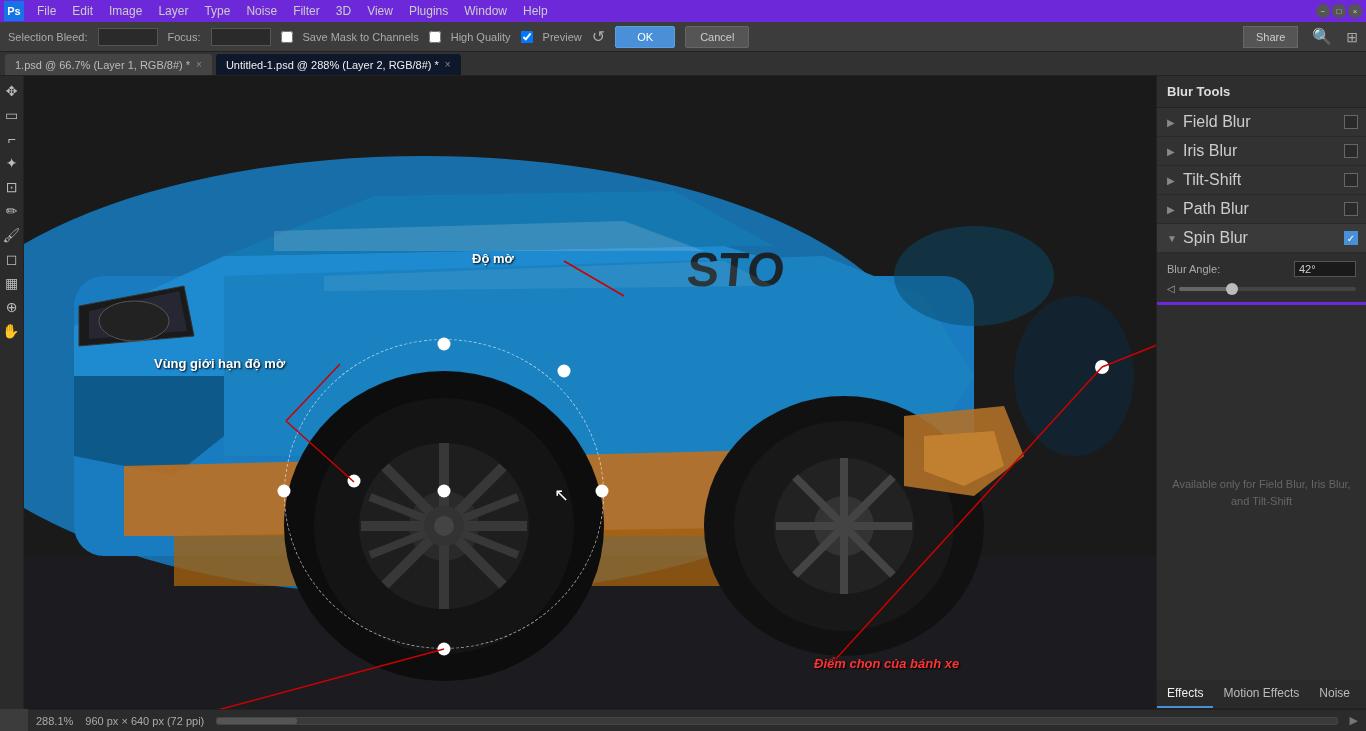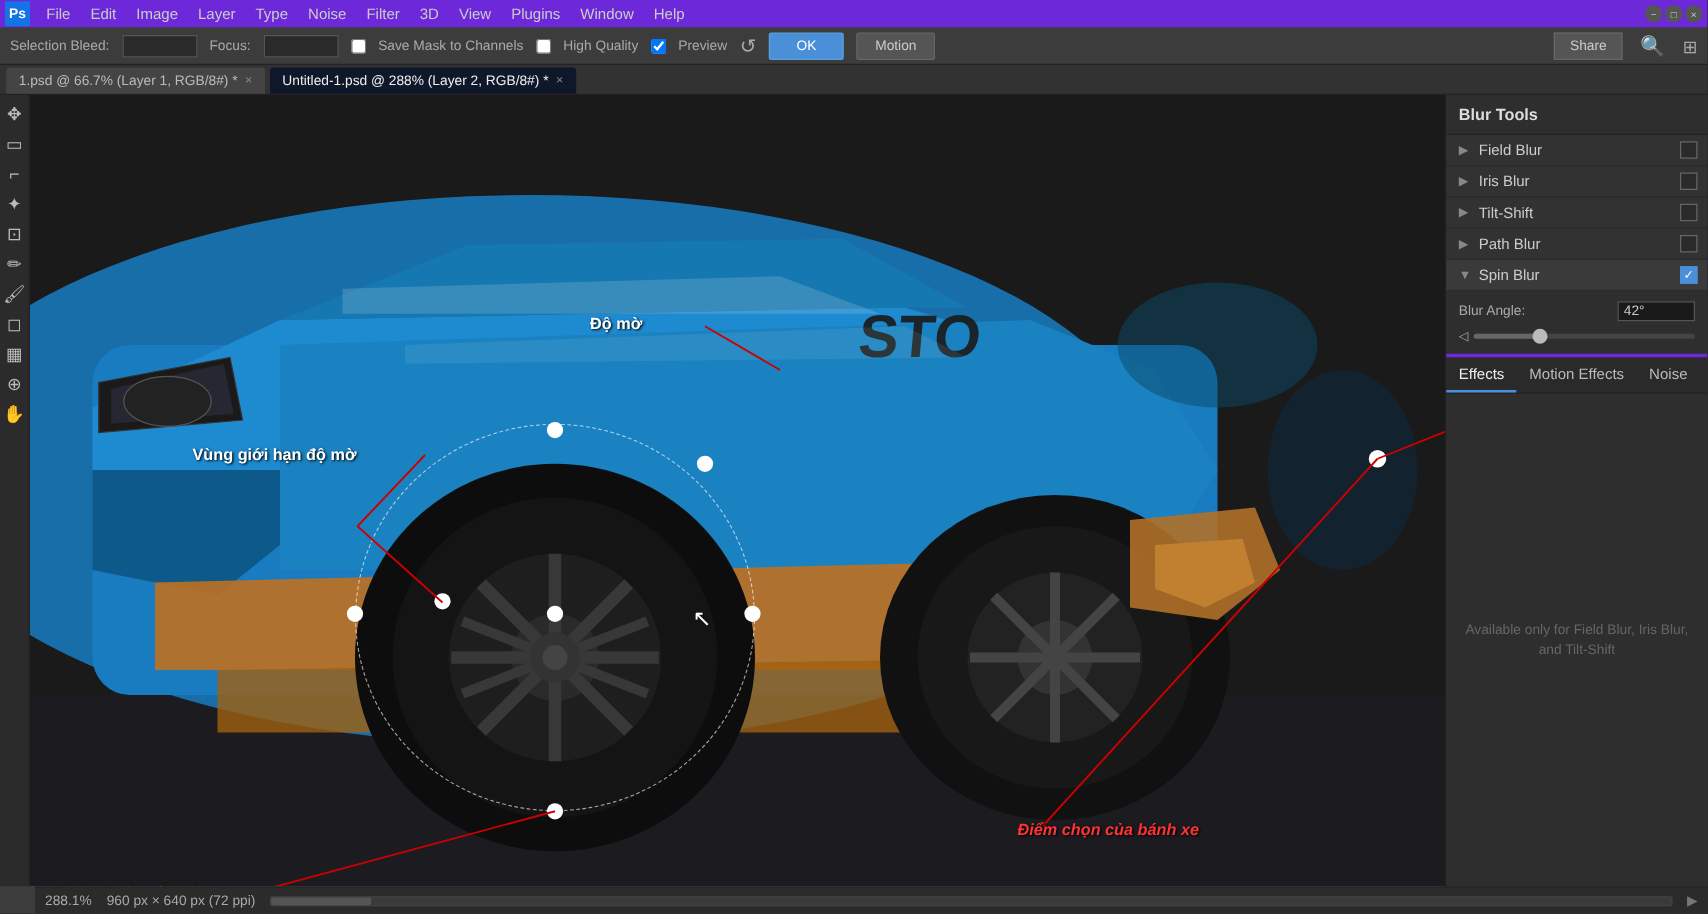--- a/index.html
+++ b/index.html
@@ -200,21 +200,21 @@
       align-items: center;
       padding: 5px 8px 5px 10px;
       border-bottom: 1px solid #2a2a2a;
       cursor: pointer;
     }
     .blur-tool-row.active { background: #3a3a3a; }
     .blur-chevron {
       font-size: 10px; color: #888; margin-right: 6px; width: 10px;
     }
     .blur-tool-name {
-      flex: 1; font-size: 12px; color: #ccc;
+      flex: 1; font-size: 16px; color: #ccc;
     }
     .blur-tool-check {
       width: 14px; height: 14px;
       border: 1px solid #666;
       background: #2a2a2a;
       display: flex; align-items: center; justify-content: center;
       font-size: 10px;
     }
     .blur-tool-check.checked {
       background: #4a90d9;
@@ -368,21 +368,21 @@
   <span class="options-label">Focus:</span>
   <input class="options-input" type="text" value="" style="width: 60px;">
   <input type="checkbox" class="options-checkbox" style="">
   <span class="options-label">Save Mask to Channels</span>
   <input type="checkbox" class="options-checkbox" style="">
   <span class="options-label">High Quality</span>
   <input type="checkbox" class="options-checkbox" checked="" style="">
   <span class="options-label">Preview</span>
   <button class="reset-btn">↺</button>
   <button class="options-btn ok">OK</button>
-  <button class="options-btn">Motion</button>
+  <button class="options-btn">Cancel</button>
   <div style="flex:1"></div>
   <button class="share-btn">Share</button>
   <span style="color:#aaa;font-size:16px;cursor:pointer;margin:0 4px;">🔍</span>
   <span style="color:#aaa;font-size:14px;cursor:pointer;">⊞</span>
 </div>
 
 <div id="tabs-bar">
   <div class="tab">
     <span>1.psd @ 66.7% (Layer 1, RGB/8#) *</span>
     <span class="tab-close">×</span>
@@ -550,28 +550,28 @@
       </div>
       <div class="blur-slider-row">
         <span style="color:#aaa;font-size:10px;">◁</span>
         <div class="slider-track">
           <div class="slider-fill" style="width: 30%;"></div>
           <div class="slider-thumb" style="left: 30%;"></div>
         </div>
       </div>
     </div>
 
+    <div id="effects-content">
+      <span class="effects-note">Available only for Field Blur, Iris Blur, and Tilt-Shift</span>
+    </div>
+
     <div id="effects-tabs">
       <div class="effects-tab active">Effects</div>
       <div class="effects-tab">Motion Effects</div>
       <div class="effects-tab">Noise</div>
-    </div>
-
-    <div id="effects-content">
-      <span class="effects-note">Available only for Field Blur, Iris Blur, and Tilt-Shift</span>
     </div>
   </div>
 
 </div>
 
 <div id="status-bar">
   <span>288.1%</span>
   <span>960 px × 640 px (72 ppi)</span>
   <div class="status-scroll">
     <div class="status-scroll-thumb"></div>

